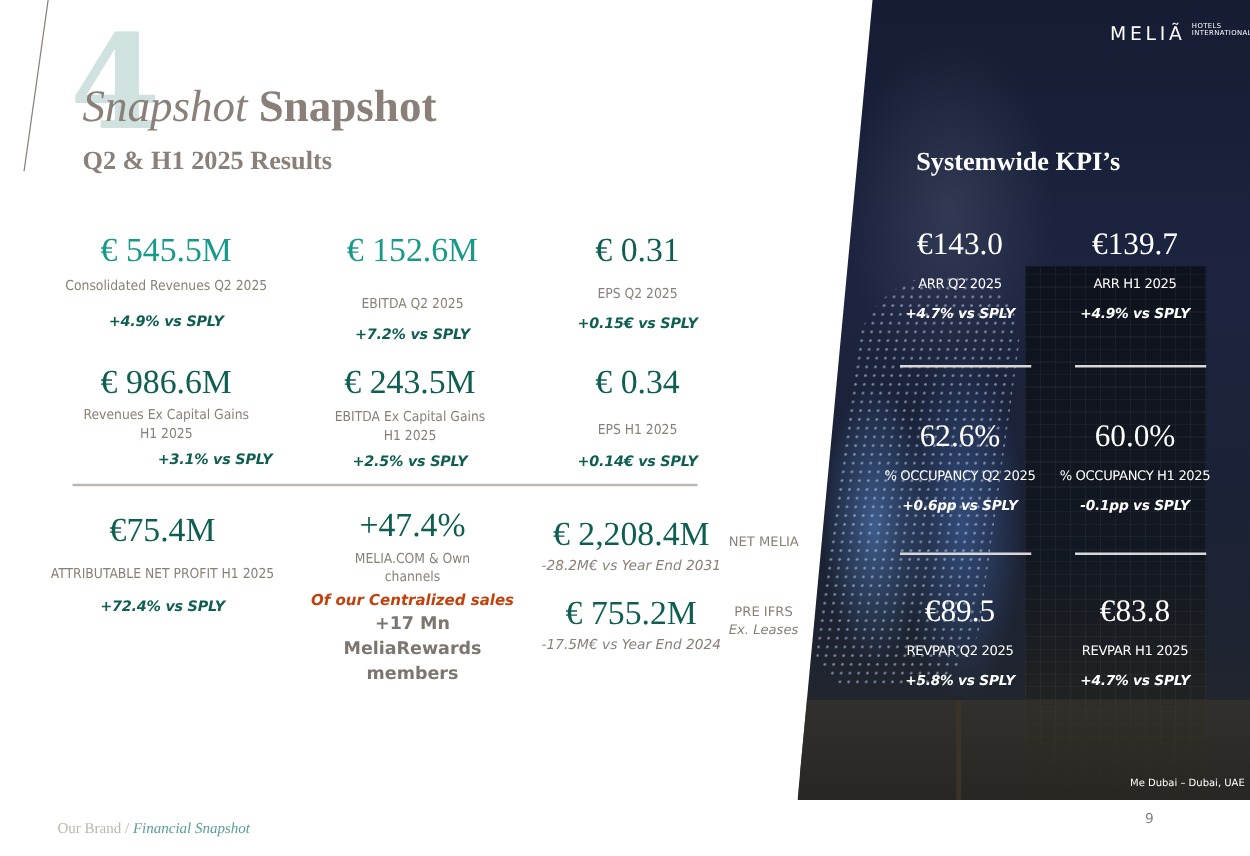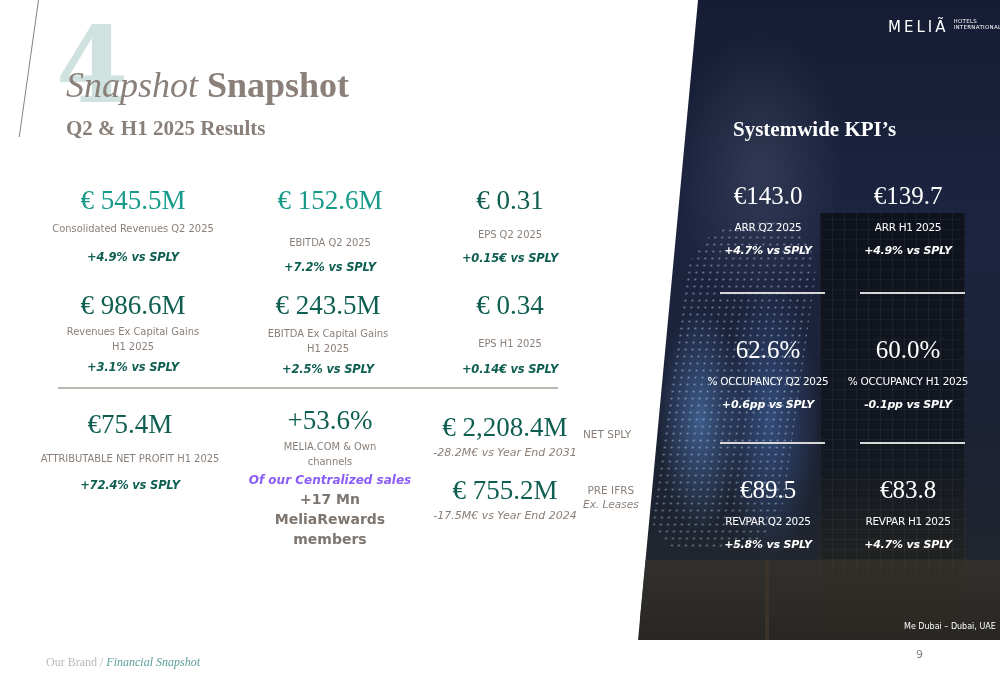--- a/index.html
+++ b/index.html
@@ -16,21 +16,21 @@
   
   .metric { position:absolute; text-align:center; }
   .m-value { font-family:"Liberation Serif", serif; font-weight:normal; font-size:27px; line-height:1.1; white-space:nowrap; }
   .teal { color:#179a89; }
   .green { color:#0f5e52; }
   .m-label { font-family:"DejaVu Sans Condensed", "DejaVu Sans", sans-serif; font-size:11px; color:#8a8079; line-height:1.35; margin-top:8px; font-stretch:condensed; }
   .m-change { font-family:"DejaVu Sans", sans-serif; font-weight:bold; font-style:italic; font-size:11.5px; color:#0f5e52; margin-top:8px; white-space:nowrap; letter-spacing:-0.2px; }
   .m-note { font-family:"DejaVu Sans", sans-serif; font-style:italic; font-size:11px; color:#8a8079; white-space:nowrap; margin-top:3px; }
   .side-label { position:absolute; font-family:"DejaVu Sans", sans-serif; font-size:10.5px; color:#8a8079; text-align:center; line-height:1.35; }
   .side-label .it { font-style:italic; }
-  .extra-a { font-family:"DejaVu Sans", sans-serif; font-weight:bold; font-style:italic; font-size:12px; color:#8b5cf6; margin-top:4px; white-space:nowrap; }
+  .extra-a { font-family:"DejaVu Sans", sans-serif; font-weight:bold; font-style:italic; font-size:12px; color:#c2410c; margin-top:4px; white-space:nowrap; }
   .extra-b { font-family:"DejaVu Sans", sans-serif; font-weight:bold; font-size:14px; color:#7d7670; margin-top:3px; line-height:1.4; }
 
   .divider { position:absolute; left:58px; top:387px; width:500px; height:2px; background:#bdb7b2; }
 
   
   .panel { position:absolute; left:0; top:0; width:1000px; height:640px;
     clip-path: polygon(698px 0, 1000px 0, 1000px 640px, 638px 640px);
     background:
       radial-gradient(ellipse 60px 160px at 700px 420px, rgba(90,140,210,0.55), rgba(0,0,0,0) 70%),
       radial-gradient(ellipse 70px 200px at 770px 420px, rgba(70,110,180,0.55), rgba(0,0,0,0) 70%),
@@ -86,21 +86,21 @@
   <div class="m-label" style="margin-top:12px;">EPS Q2 2025</div>
   <div class="m-change" style="margin-top:8px;">+0.15€ vs SPLY</div>
 </div>
 
 <div class="metric" style="left:48px; top:291px; width:170px;">
   <div class="m-value green">€ 986.6M</div>
   <div class="m-label" style="margin-top:4px;">
     <div>Revenues Ex Capital Gains</div>
     <div>H1 2025</div>
   </div>
-  <div class="m-change" style="margin-top:6px;">+3.1% vs SPLY</div>
+  <div class="m-change" style="margin-top:6px;text-align:right;">+3.1% vs SPLY</div>
 </div>
 <div class="metric" style="left:243px; top:291px; width:170px;">
   <div class="m-value green">€ 243.5M</div>
   <div class="m-label" style="margin-top:6px;">
     <div>EBITDA Ex Capital Gains</div>
     <div>H1 2025</div>
   </div>
   <div class="m-change" style="margin-top:6px;">+2.5% vs SPLY</div>
 </div>
 <div class="metric" style="left:430px; top:291px; width:160px;">
@@ -110,36 +110,36 @@
 </div>
 
 <div class="divider"></div>
 
 <div class="metric" style="left:40px; top:410px; width:180px;">
   <div class="m-value green">€75.4M</div>
   <div class="m-label" style="margin-top:12px;">ATTRIBUTABLE NET PROFIT H1 2025</div>
   <div class="m-change" style="margin-top:11px;">+72.4% vs SPLY</div>
 </div>
 <div class="metric" style="left:245px; top:406px; width:170px;">
-  <div class="m-value green">+53.6%</div>
+  <div class="m-value green">+47.4%</div>
   <div class="m-label" style="margin-top:4px;">
     <div>MELIA.COM &amp; Own</div>
     <div>channels</div>
   </div>
   <div class="extra-a">Of our Centralized sales</div>
   <div class="extra-b">
     <div>+17 Mn MeliaRewards</div>
     <div>members</div>
   </div>
 </div>
 <div class="metric" style="left:430px; top:413px; width:150px;">
   <div class="m-value green">€ 2,208.4M</div>
   <div class="m-note">-28.2M€ vs Year End 2031</div>
 </div>
-<div class="side-label" style="left:583px; top:427px;">NET SPLY</div>
+<div class="side-label" style="left:583px; top:427px;">NET MELIA</div>
 <div class="metric" style="left:430px; top:476px; width:150px;">
   <div class="m-value green">€ 755.2M</div>
   <div class="m-note">-17.5M€ vs Year End 2024</div>
 </div>
 <div class="side-label" style="left:583px; top:483px;">
   <div>PRE IFRS</div>
   <div class="it">Ex. Leases</div>
 </div>
 
 <div class="panel">

